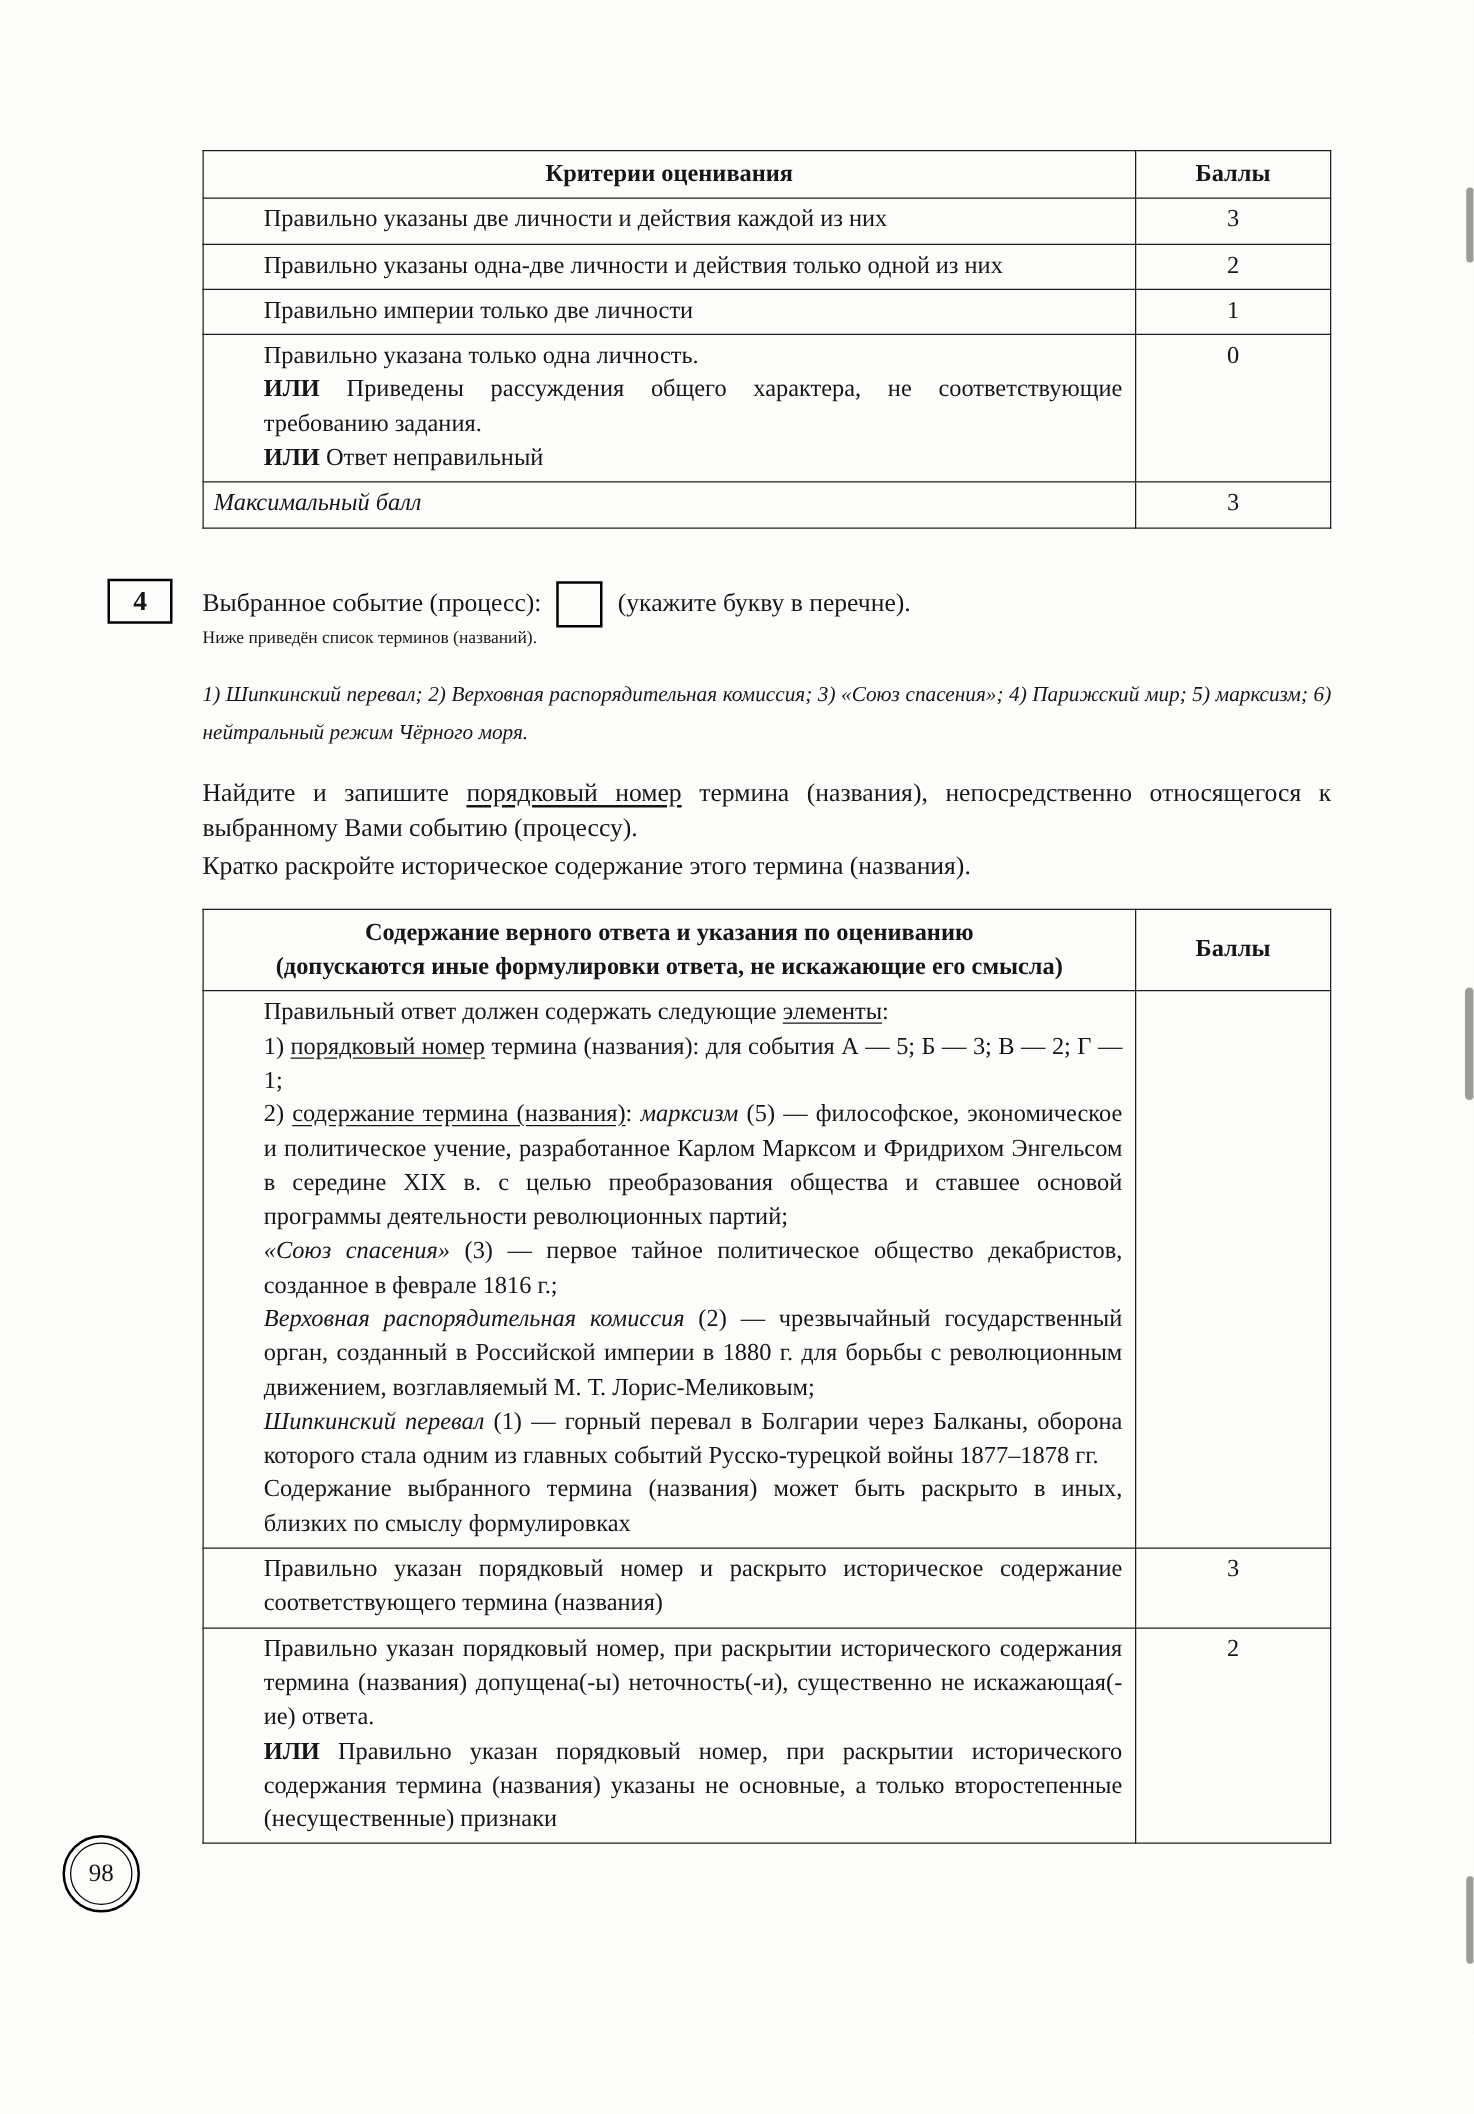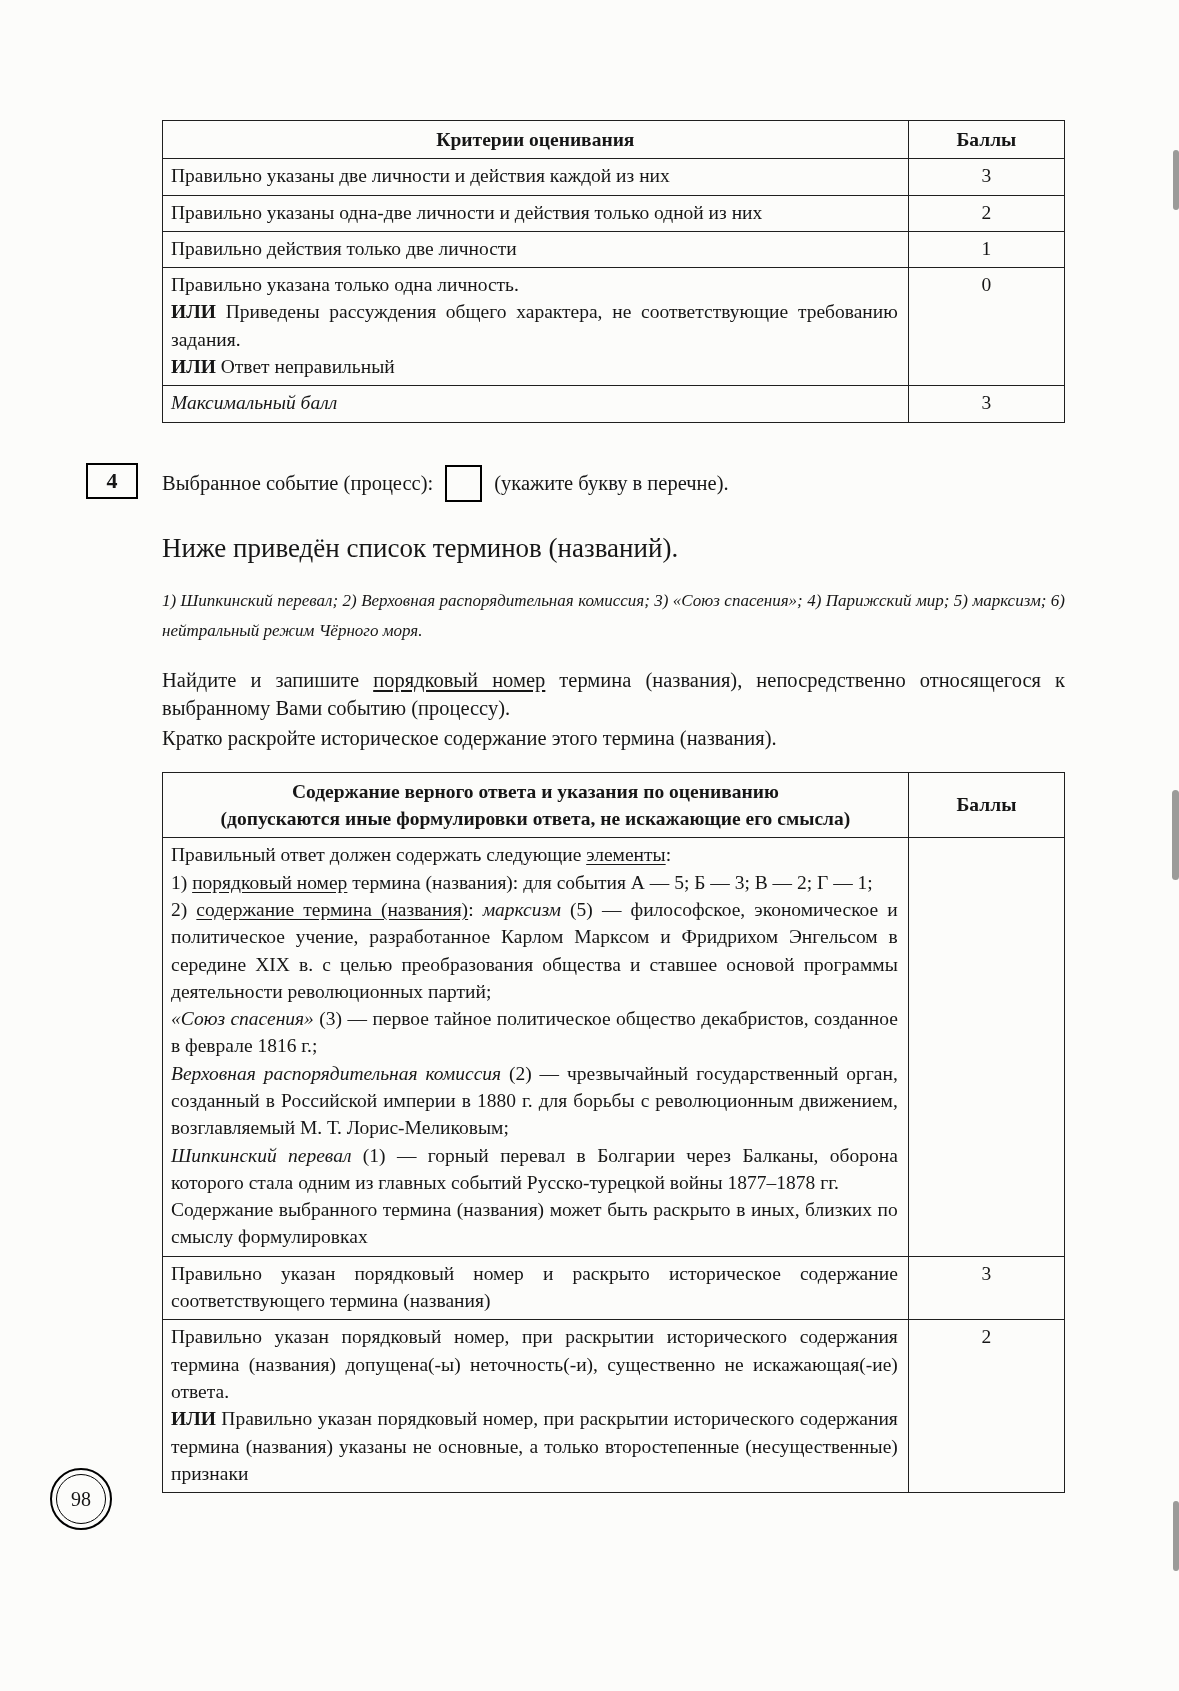--- a/index.html
+++ b/index.html
@@ -40,21 +40,21 @@
     padding:3px 10px 5px 8px;
     text-align:justify;
   }
   td.score{
     text-align:center;
     padding:3px 4px;
     width:148px;
   }
   .col-main{width:755px;}
   .col-score{width:148px;}
-  .para{text-align:justify;}
+  .para{text-align:justify;margin-left:40px;}
   .footer-label{
     text-align:right;
     font-style:italic;
     padding-right:10px;
   }
   .hdr-sub{font-weight:bold;}
   .score-hdr-mid{vertical-align:middle !important;}
   
   .b{font-weight:bold;}
   .i{font-style:italic;}
@@ -78,22 +78,21 @@
   }
   .answer-box{
     display:inline-block;
     width:33px;height:33px;
     border:2px solid #000;
     margin:0 12px;
     vertical-align:middle;
     background:#fcfcfa;
   }
   .intro-line{
-    margin-top:30px;
-    font-size:27px;
+    font-size:14px;
   }
   .terms-line{
     margin-top:22px;
     font-size:17px;
     font-style:italic;
     line-height:1.78;
     text-align:justify;
   }
   .instr{
     margin-top:20px;
@@ -157,21 +156,21 @@
           <td class="score">3</td>
         </tr>
         <tr>
           <td class="crit">
               <div class="para">Правильно указаны одна-две личности и действия только одной из них</div>
             </td>
           <td class="score">2</td>
         </tr>
         <tr>
           <td class="crit">
-              <div class="para">Правильно действия только две личности</div>
+              <div class="para">Правильно империи только две личности</div>
             </td>
           <td class="score">1</td>
         </tr>
         <tr>
           <td class="crit">
               <div class="para">Правильно указана только одна личность.</div>
               <div class="para"><span class="b">ИЛИ</span><span> Приведены рассуждения общего характера, не соответствующие требованию задания.</span></div>
               <div class="para"><span class="b">ИЛИ</span><span> Ответ неправильный</span></div>
             </td>
           <td class="score">0</td>

